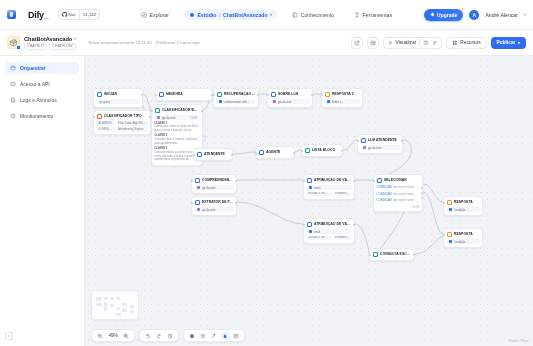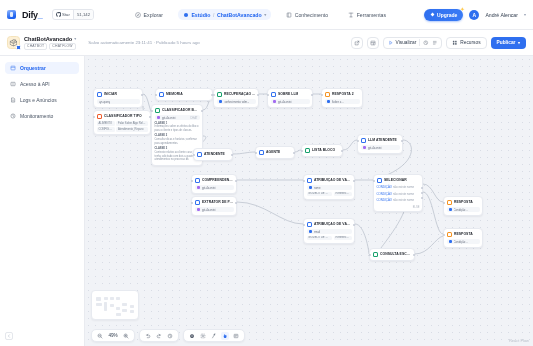--- a/index.html
+++ b/index.html
@@ -12,21 +12,21 @@
     -webkit-font-smoothing: antialiased;
   }
   .app { position: relative; width: 533px; height: 346px; background: #f9fafb; }
 
   
   .topnav {
     position: absolute; top: 0; left: 0; width: 533px; height: 30px;
     background: #ffffff; border-bottom: 1px solid #e9ebf0;
     display: flex; align-items: center; padding: 0 7px;
   }
-  .brand { display: flex; align-items: center; gap: 6px; margin-right: 9px; }
+  .brand { display: flex; align-items: center; gap: 12px; margin-right: 9px; }
   .brand-mark {
     width: 9px; height: 9px; border-radius: 2px;
     background: linear-gradient(160deg,#8fb6ff 0%,#1f63ef 75%);
     position: relative;
   }
   .brand-mark::after{
     content:""; position:absolute; left:3px; top:2px; width:2.5px; height:5px;
     background:#ffffff; border-radius:1px; opacity:.85;
   }
   .brand-text { font-size: 9px; font-weight: 700; letter-spacing: -.3px; color: #15171f; }

